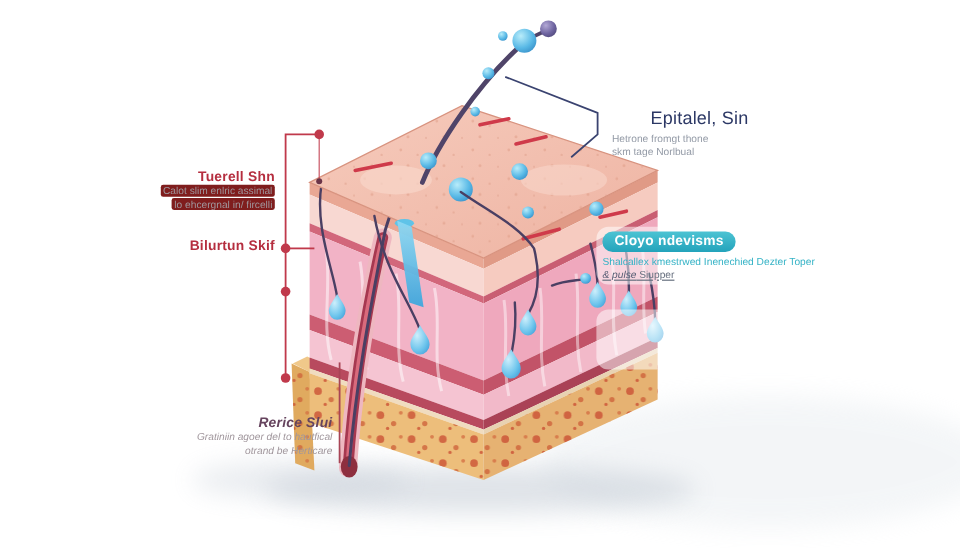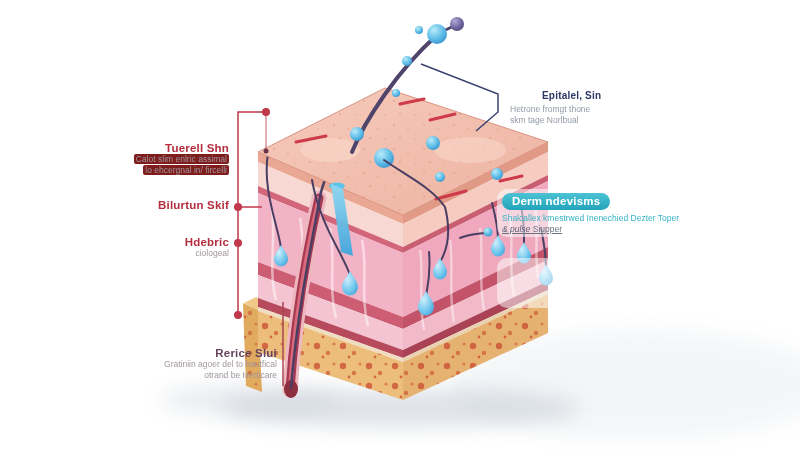--- a/index.html
+++ b/index.html
@@ -4,21 +4,21 @@
 <style>
   html,body{margin:0;padding:0;background:#ffffff;}
   #stage{position:relative;width:800px;height:457px;overflow:hidden;background:#ffffff;
          font-family:"Liberation Sans", sans-serif;}
   #art{position:absolute;left:0;top:0;z-index:0;}
   .glass{position:absolute;background:rgba(255,255,255,0.52);border-radius:10px;z-index:1;}
   .ann{position:absolute;z-index:2;}
   .ann-left{text-align:right;}
   .ttl-red{font-size:11.5px;font-weight:700;color:#b52e3f;letter-spacing:.2px;}
   .ttl-plum{font-size:11.5px;font-weight:700;color:#66445e;letter-spacing:.2px;}
-  .ttl-navy{font-size:10px;font-weight:700;color:#2c3865;letter-spacing:.2px;padding-left:32px;}
+  .ttl-navy{font-size:15px;font-weight:400;color:#2c3865;letter-spacing:.2px;padding-left:32px;}
   .sub{font-size:8.5px;line-height:11px;color:#a0969c;}
   .sub-gray{font-size:8.5px;line-height:11px;color:#939aa6;}
   .hl{background:#7f1d1d;padding:0 2px;border-radius:2px;}
   .pill{display:inline-block;background:linear-gradient(180deg,#4cc3d3,#23a3bb);
         color:#ffffff;font-size:11.5px;font-weight:700;padding:2px 10px 3px 10px;
         border-radius:10px;letter-spacing:.2px;}
   .tealsub{font-size:8.5px;line-height:11px;color:#35b3c6;white-space:nowrap;margin-top:3px;}
   .tealsub2{font-size:8.5px;line-height:11px;color:#67707f;white-space:nowrap;text-decoration:underline;}
   .w1{color:#c89a62;}
   .ital{font-style:italic;color:#565d73;}
@@ -204,43 +204,39 @@
     <div class="sub">
       <span class="hl">Calot slim enlric assimal</span><br>
       <span class="hl">lo ehcergnal in/ fircelli</span>
     </div>
   </div>
 
   <div class="ann ann-left" style="right:571px;top:199px;width:140px;">
     <div class="ttl-red">Bilurtun Skif</div>
   </div>
 
-  <div class="ann ann-left" style="right:571px;top:236px;width:140px;">
-    <div class="ttl-red">Hdebric</div>
-    <div class="sub">ciologeal</div>
-  </div>
-
-  <div class="ann ann-left" style="right:523px;top:347px;width:170px;">
+
+  <div class="ann ann-left" style="right:523px;top:347px;width:170px;font-style:italic;">
     <div class="ttl-plum">Rerice Slui</div>
     <div class="sub">
       <span>Gratiniin agoer del to hautfical</span><br>
       <span>otrand be Herticare</span>
     </div>
   </div>
 
   <div class="ann" style="left:510px;top:90px;width:160px;">
     <div class="ttl-navy">Epitalel, Sin</div>
     <div class="sub-gray" style="margin-top:3px;">
       <span>Hetrone fromgt thone</span><br>
       <span>skm tage Norlbual</span>
     </div>
   </div>
 
   <div class="ann" style="left:502px;top:191px;width:190px;">
-    <span class="pill">Derm ndevisms</span>
+    <span class="pill">Cloyo ndevisms</span>
     <div class="tealsub">Shalcallex kmestrwed Inenechied Dezter Toper</div>
     <div class="tealsub2">
       <span class="ital">&amp; pulse</span><span> Siupper</span>
     </div>
   </div>
 
 
 </div>
 
 </body></html>

